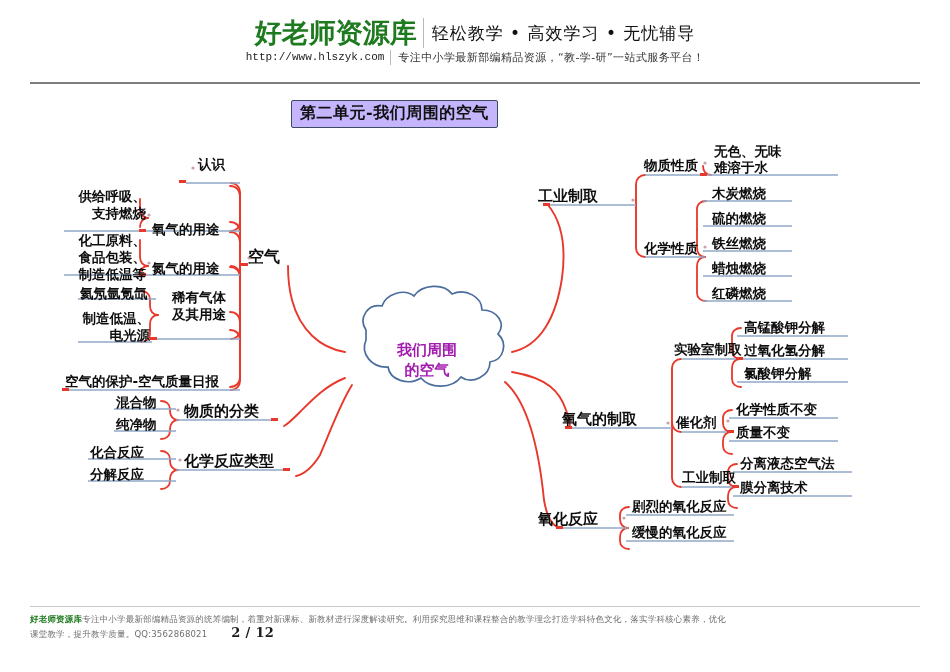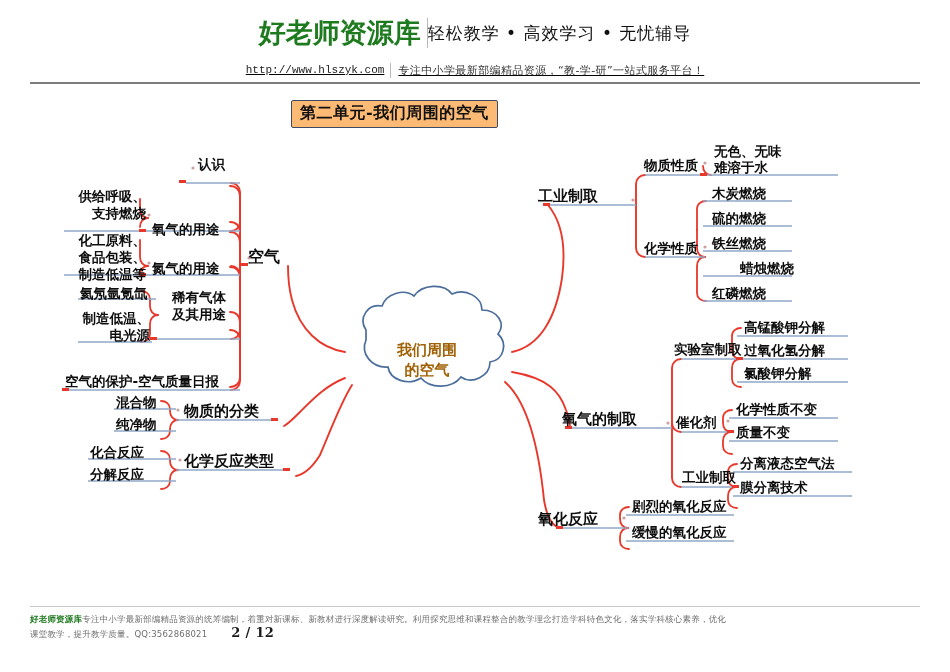--- a/index.html
+++ b/index.html
@@ -15,44 +15,44 @@
   
   .header{position:absolute;left:0;top:18px;width:950px;height:62px;}
   .hdr-inner{display:flex;flex-direction:column;align-items:center;}
   .hdr-row1{display:flex;align-items:flex-end;gap:0;}
   .brand{
     color:#1e7a1e;font-weight:bold;font-size:27px;line-height:30px;
     letter-spacing:0px;font-family:"DejaVu Sans",sans-serif;
     padding-right:6px;
   }
   .slogan{
-    color:#111;font-size:17px;line-height:30px;
+    color:#111;font-size:17px;line-height:30px;padding-left:8px;
     border-left:1px solid #b9b9b9;letter-spacing:1px;
     font-family:"DejaVu Sans",sans-serif;
   }
-  .hdr-row2{display:flex;align-items:flex-end;margin-top:15px;text-decoration:underline;}
+  .hdr-row2{display:flex;align-items:flex-end;margin-top:2px;}
   .url{
     color:#222;font-size:11px;line-height:15px;padding-right:6px;
     font-family:"Liberation Mono","DejaVu Sans Mono",monospace;
   }
   .subslogan{
     color:#333;font-size:11px;line-height:15px;padding-left:7px;
     border-left:1px solid #b9b9b9;letter-spacing:.4px;
     font-family:"DejaVu Sans",sans-serif;
   }
   .hdr-rule{
     position:absolute;left:30px;top:82px;width:890px;height:0;
     border-top:2px solid #7d7d7d;
   }
 
   
   .title-box{
     position:absolute;left:291px;top:100px;
     border:1.6px solid #3c4a63;border-radius:2px;
-    padding:2px 8px 3px 8px;background:#fdba74;
+    padding:2px 8px 3px 8px;background:#c4b5fd;
   }
   .title-box span{
     font-size:16px;font-weight:bold;color:#111;letter-spacing:.5px;
     font-family:"DejaVu Sans",sans-serif;white-space:nowrap;
   }
 
   
   .map{position:absolute;left:0;top:0;width:950px;height:600px;}
   .map svg{position:absolute;left:0;top:0;width:950px;height:600px;}
 
@@ -66,21 +66,21 @@
   .node .ln{display:block;}
   .n-md{font-size:13.5px;}
   .n-lg{font-size:16px;}
   .n-xl{font-size:15px;}
   .right{text-align:right;}
 
   
   .cloud-label{
     position:absolute;left:352px;top:340px;width:150px;
     text-align:center;font-family:"DejaVu Sans",sans-serif;
-    font-weight:bold;font-size:15px;color:#a16207;line-height:20px;
+    font-weight:bold;font-size:15px;color:#a21caf;line-height:20px;
   }
 
   
   .footer{position:absolute;left:30px;top:612px;width:890px;}
   .foot-rule{position:absolute;left:30px;top:606px;width:890px;height:0;border-top:1px solid #c9c9c9;}
   .f-line{font-size:8.5px;color:#6f6f6f;line-height:14px;font-family:"DejaVu Sans",sans-serif;letter-spacing:.2px;}
   .f-brand{color:#1e7a1e;font-weight:bold;}
   .pageno{font-size:13px;color:#1a1a1a;font-weight:bold;font-family:"DejaVu Serif",serif;padding-left:24px;}
 </style>
 </head>
@@ -362,21 +362,21 @@
     <div class="node n-xl" style="left:538px;top:188px;">工业制取</div>
 
     <div class="node n-md" style="left:644px;top:157px;">物质性质</div>
     <div class="node n-md" style="left:714px;top:143px;">无色、无味</div>
     <div class="node n-md" style="left:714px;top:159px;">难溶于水</div>
 
     <div class="node n-md" style="left:644px;top:240px;">化学性质</div>
     <div class="node n-md" style="left:712px;top:185px;">木炭燃烧</div>
     <div class="node n-md" style="left:712px;top:210px;">硫的燃烧</div>
     <div class="node n-md" style="left:712px;top:235px;">铁丝燃烧</div>
-    <div class="node n-md" style="left:712px;top:260px;margin-left:28px;">蜡烛燃烧</div>
+    <div class="node n-md" style="left:712px;top:260px;">蜡烛燃烧</div>
     <div class="node n-md" style="left:712px;top:285px;">红磷燃烧</div>
 
     <div class="node n-xl" style="left:562px;top:411px;">氧气的制取</div>
 
     <div class="node n-md" style="left:674px;top:341px;">实验室制取</div>
     <div class="node n-md" style="left:744px;top:319px;">高锰酸钾分解</div>
     <div class="node n-md" style="left:744px;top:342px;">过氧化氢分解</div>
     <div class="node n-md" style="left:744px;top:365px;">氯酸钾分解</div>
 
     <div class="node n-md" style="left:676px;top:414px;">催化剂</div>

